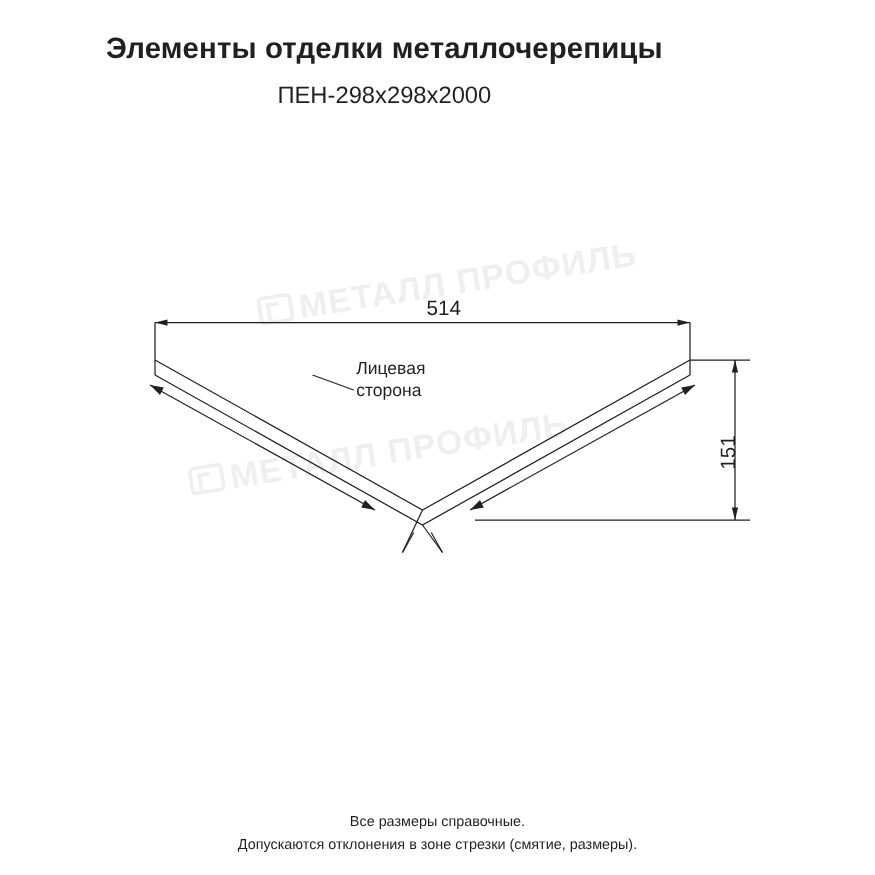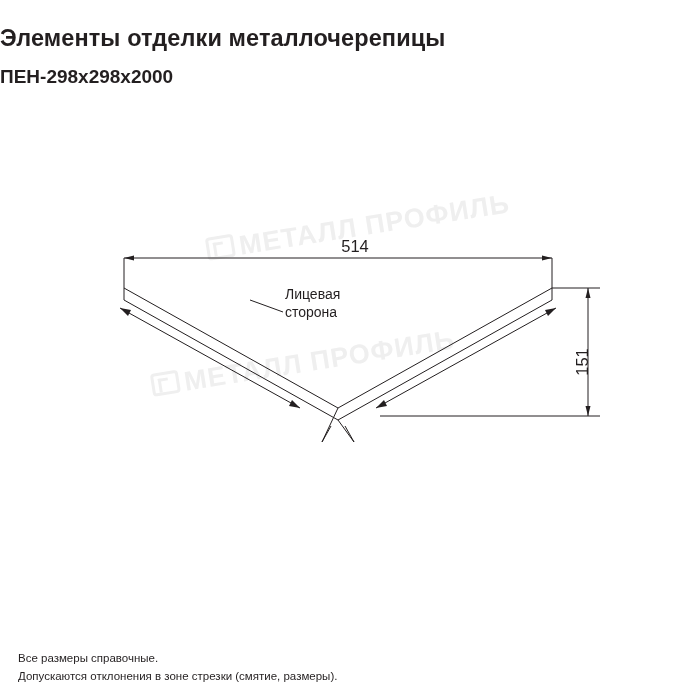--- a/index.html
+++ b/index.html
@@ -16,42 +16,43 @@
     overflow: hidden;
   }
   .page {
     position: relative;
     width: 700px;
     height: 700px;
   }
   .title-block {
     position: absolute;
     top: 24px;
-    left: 0;
+    left: 16px;
     width: 583px;
+    text-align: center;
   }
   .main-title {
     font-size: 23.5px;
     font-weight: bold;
     letter-spacing: 0.1px;
     line-height: 1.2;
     margin: 0;
   }
   .sub-title {
     font-size: 19px;
     font-weight: bold;
     line-height: 1.28;
     margin: 16px 0 0 0;
   }
   .sub-title .line2 {
     display: block;
   }
   .code-title {
     font-size: 19px;
-    font-weight: bold;
+    font-weight: normal;
     margin: 14px 0 0 0;
   }
   .drawing {
     position: absolute;
     top: 180px;
     left: 0;
     width: 560px;
     height: 330px;
   }
   .drawing svg {
@@ -61,20 +62,21 @@
     position: absolute;
     left: 18px;
     bottom: 14px;
     width: 664px;
     font-size: 11.5px;
     line-height: 1.55;
     color: #231f20;
   }
   .footer div {
     white-space: nowrap;
+    text-align: center;
   }
   .wm {
     position: absolute;
     font-family: "Liberation Sans", sans-serif;
     font-weight: bold;
     color: #efefef;
     letter-spacing: 1px;
     white-space: nowrap;
     transform: rotate(-9deg);
     user-select: none;

